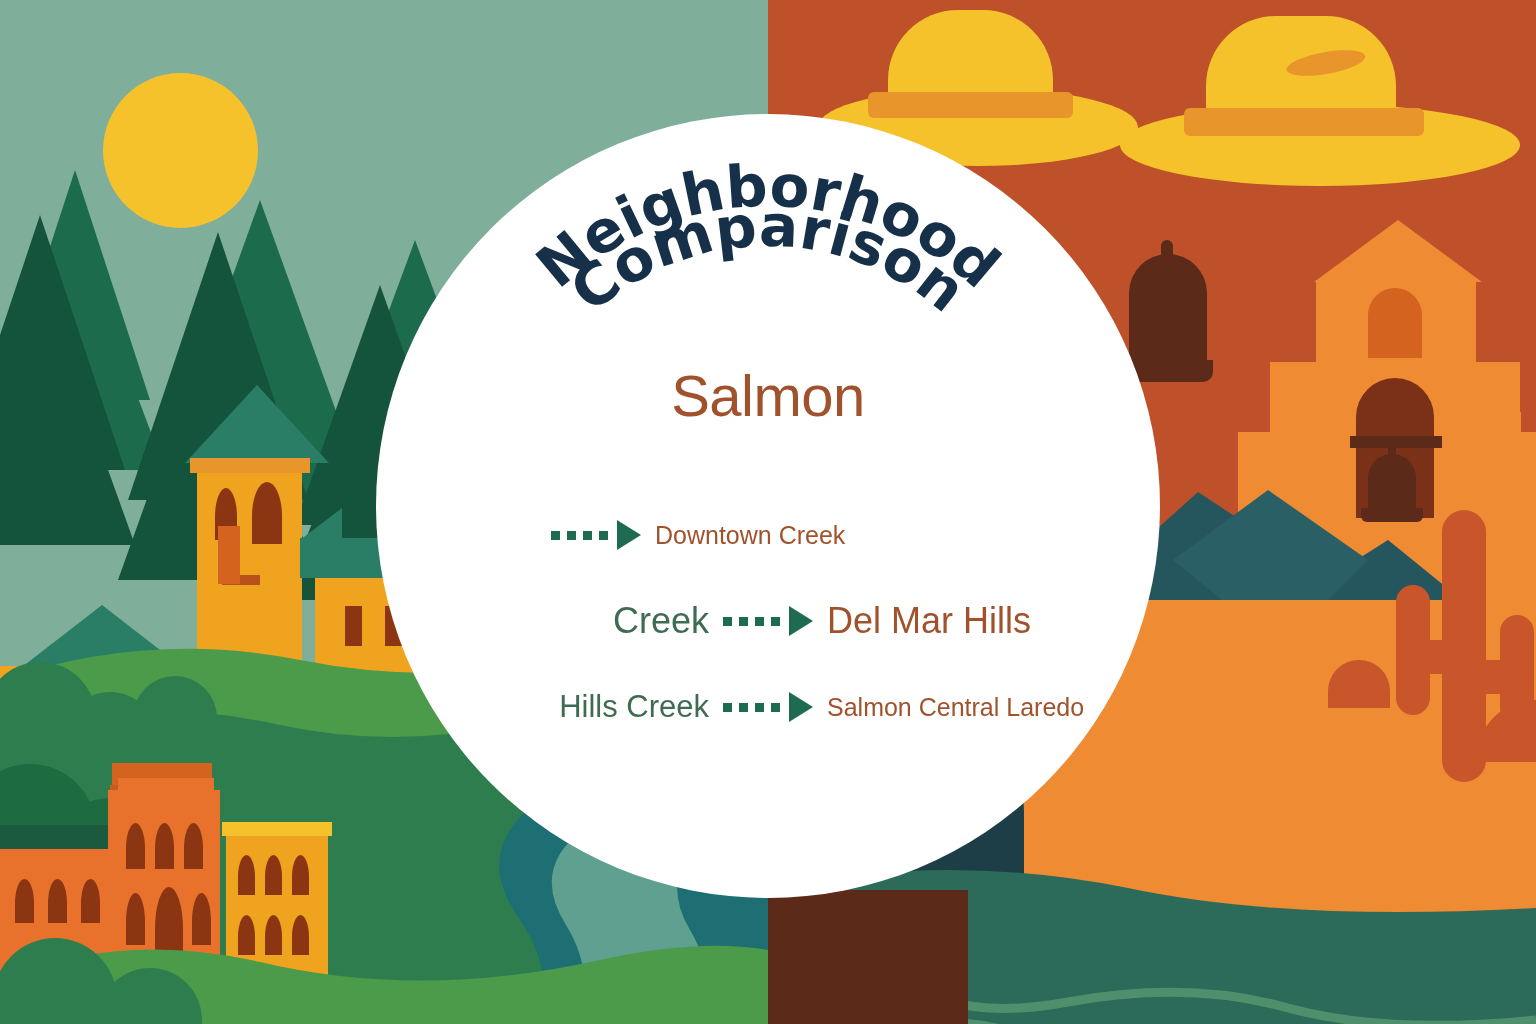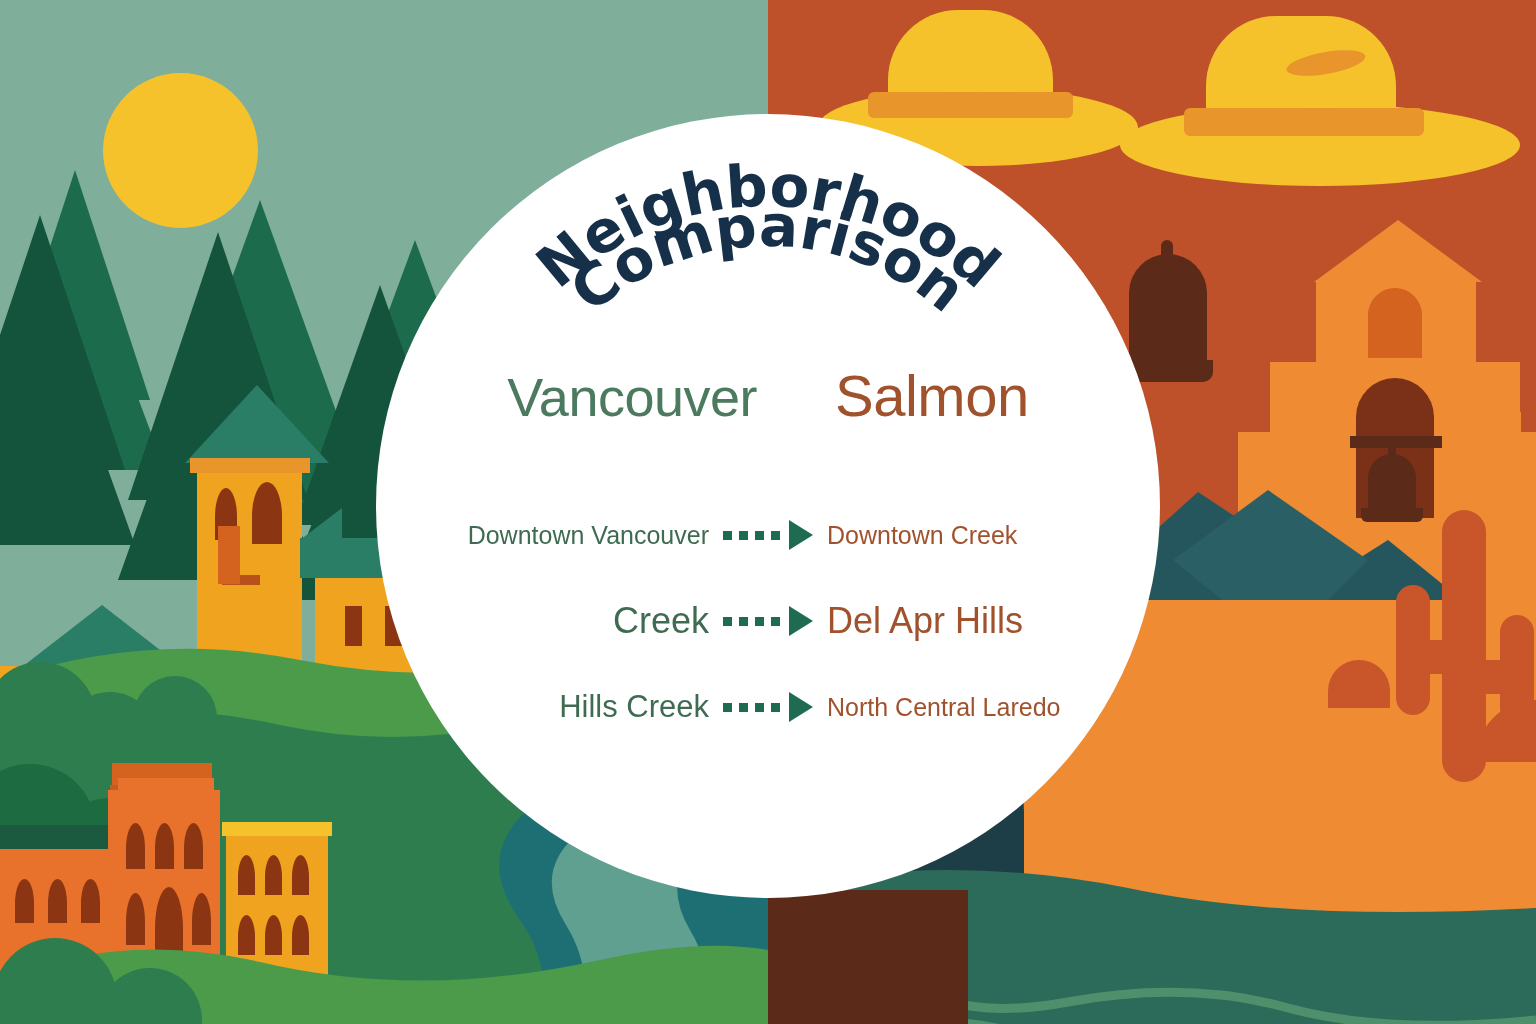--- a/index.html
+++ b/index.html
@@ -367,58 +367,56 @@
       <textPath href="#arcTop" startOffset="50%">Neighborhood</textPath>
     </text>
     <text font-size="58" text-anchor="middle">
       <textPath href="#arcBot" startOffset="50%">Comparison</textPath>
     </text>
   </svg>
 
   <div id="content">
 
     <div class="city-row">
-      <div class="city-left">Vancouver</div>
       <div class="city-right">Salmon</div>
     </div>
 
     <div class="pair-list">
 
       <div class="pair sz-1">
-        <div class="src">Downtown Vancouver</div>
         <div class="arrow">
           <span class="dash"></span>
           <span class="dash"></span>
           <span class="dash"></span>
           <span class="dash"></span>
           <span class="head"></span>
         </div>
         <div class="dst">Downtown Creek</div>
       </div>
 
       <div class="pair sz-2">
         <div class="src">Creek</div>
         <div class="arrow">
           <span class="dash"></span>
           <span class="dash"></span>
           <span class="dash"></span>
           <span class="dash"></span>
           <span class="head"></span>
         </div>
-        <div class="dst">Del Apr Hills</div>
+        <div class="dst">Del Mar Hills</div>
       </div>
 
       <div class="pair sz-3">
         <div class="src">Hills Creek</div>
         <div class="arrow">
           <span class="dash"></span>
           <span class="dash"></span>
           <span class="dash"></span>
           <span class="dash"></span>
           <span class="head"></span>
         </div>
-        <div class="dst">North Central Laredo</div>
+        <div class="dst">Salmon Central Laredo</div>
       </div>
 
     </div>
   </div>
 
 </div>
 
 </body></html>

